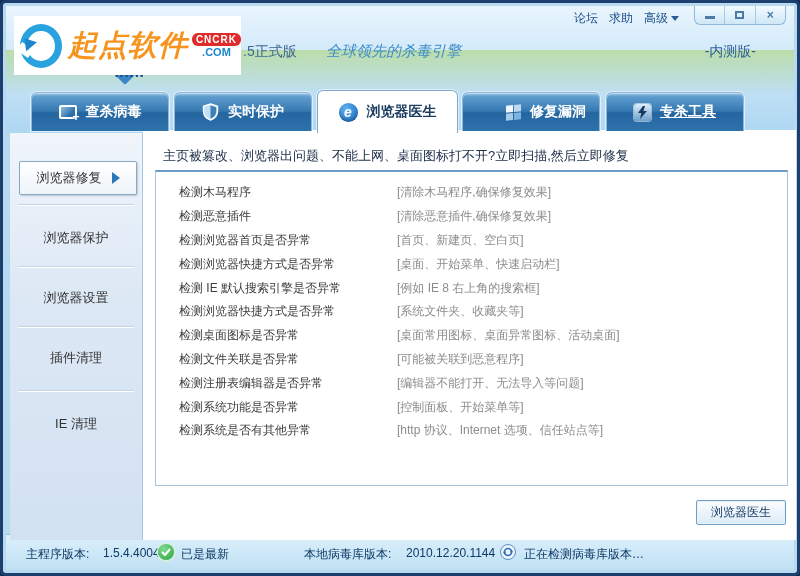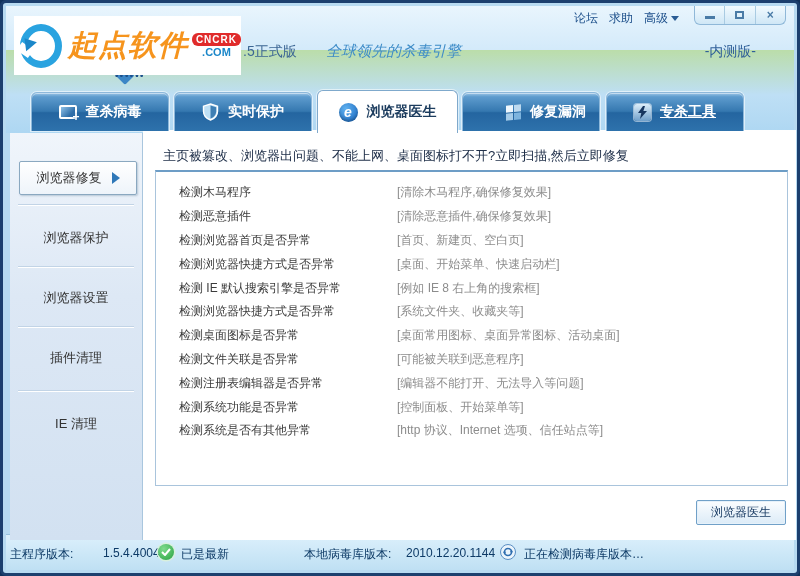--- a/index.html
+++ b/index.html
@@ -276,21 +276,21 @@
       <div class="row">
           <span class="chk-name">检测系统是否有其他异常</span>
           <span class="chk-detail">[http 协议、Internet 选项、信任站点等]</span>
         </div>
     </div>
 
     <button class="scan-btn">浏览器医生</button>
   </div>
 
   <div class="statusbar">
-    <span class="sb" style="left:4px;">主程序版本:</span>
+    <span class="sb" style="left:20px;">主程序版本:</span>
     <span class="sb" style="left:97px;">1.5.4.4004</span>
     <span class="sb-icon ico-check" style="left:152px;">
       <svg width="10" height="8" viewBox="0 0 10 8">
           <polyline points="1,4 4,7 9,1" fill="none" stroke="#ffffff" stroke-width="2"></polyline>
         </svg>
     </span>
     <span class="sb" style="left:175px;">已是最新</span>
     <span class="sb" style="left:298px;">本地病毒库版本:</span>
     <span class="sb" style="left:400px;">2010.12.20.1144</span>
     <span class="sb-icon ico-update" style="left:494px;">

